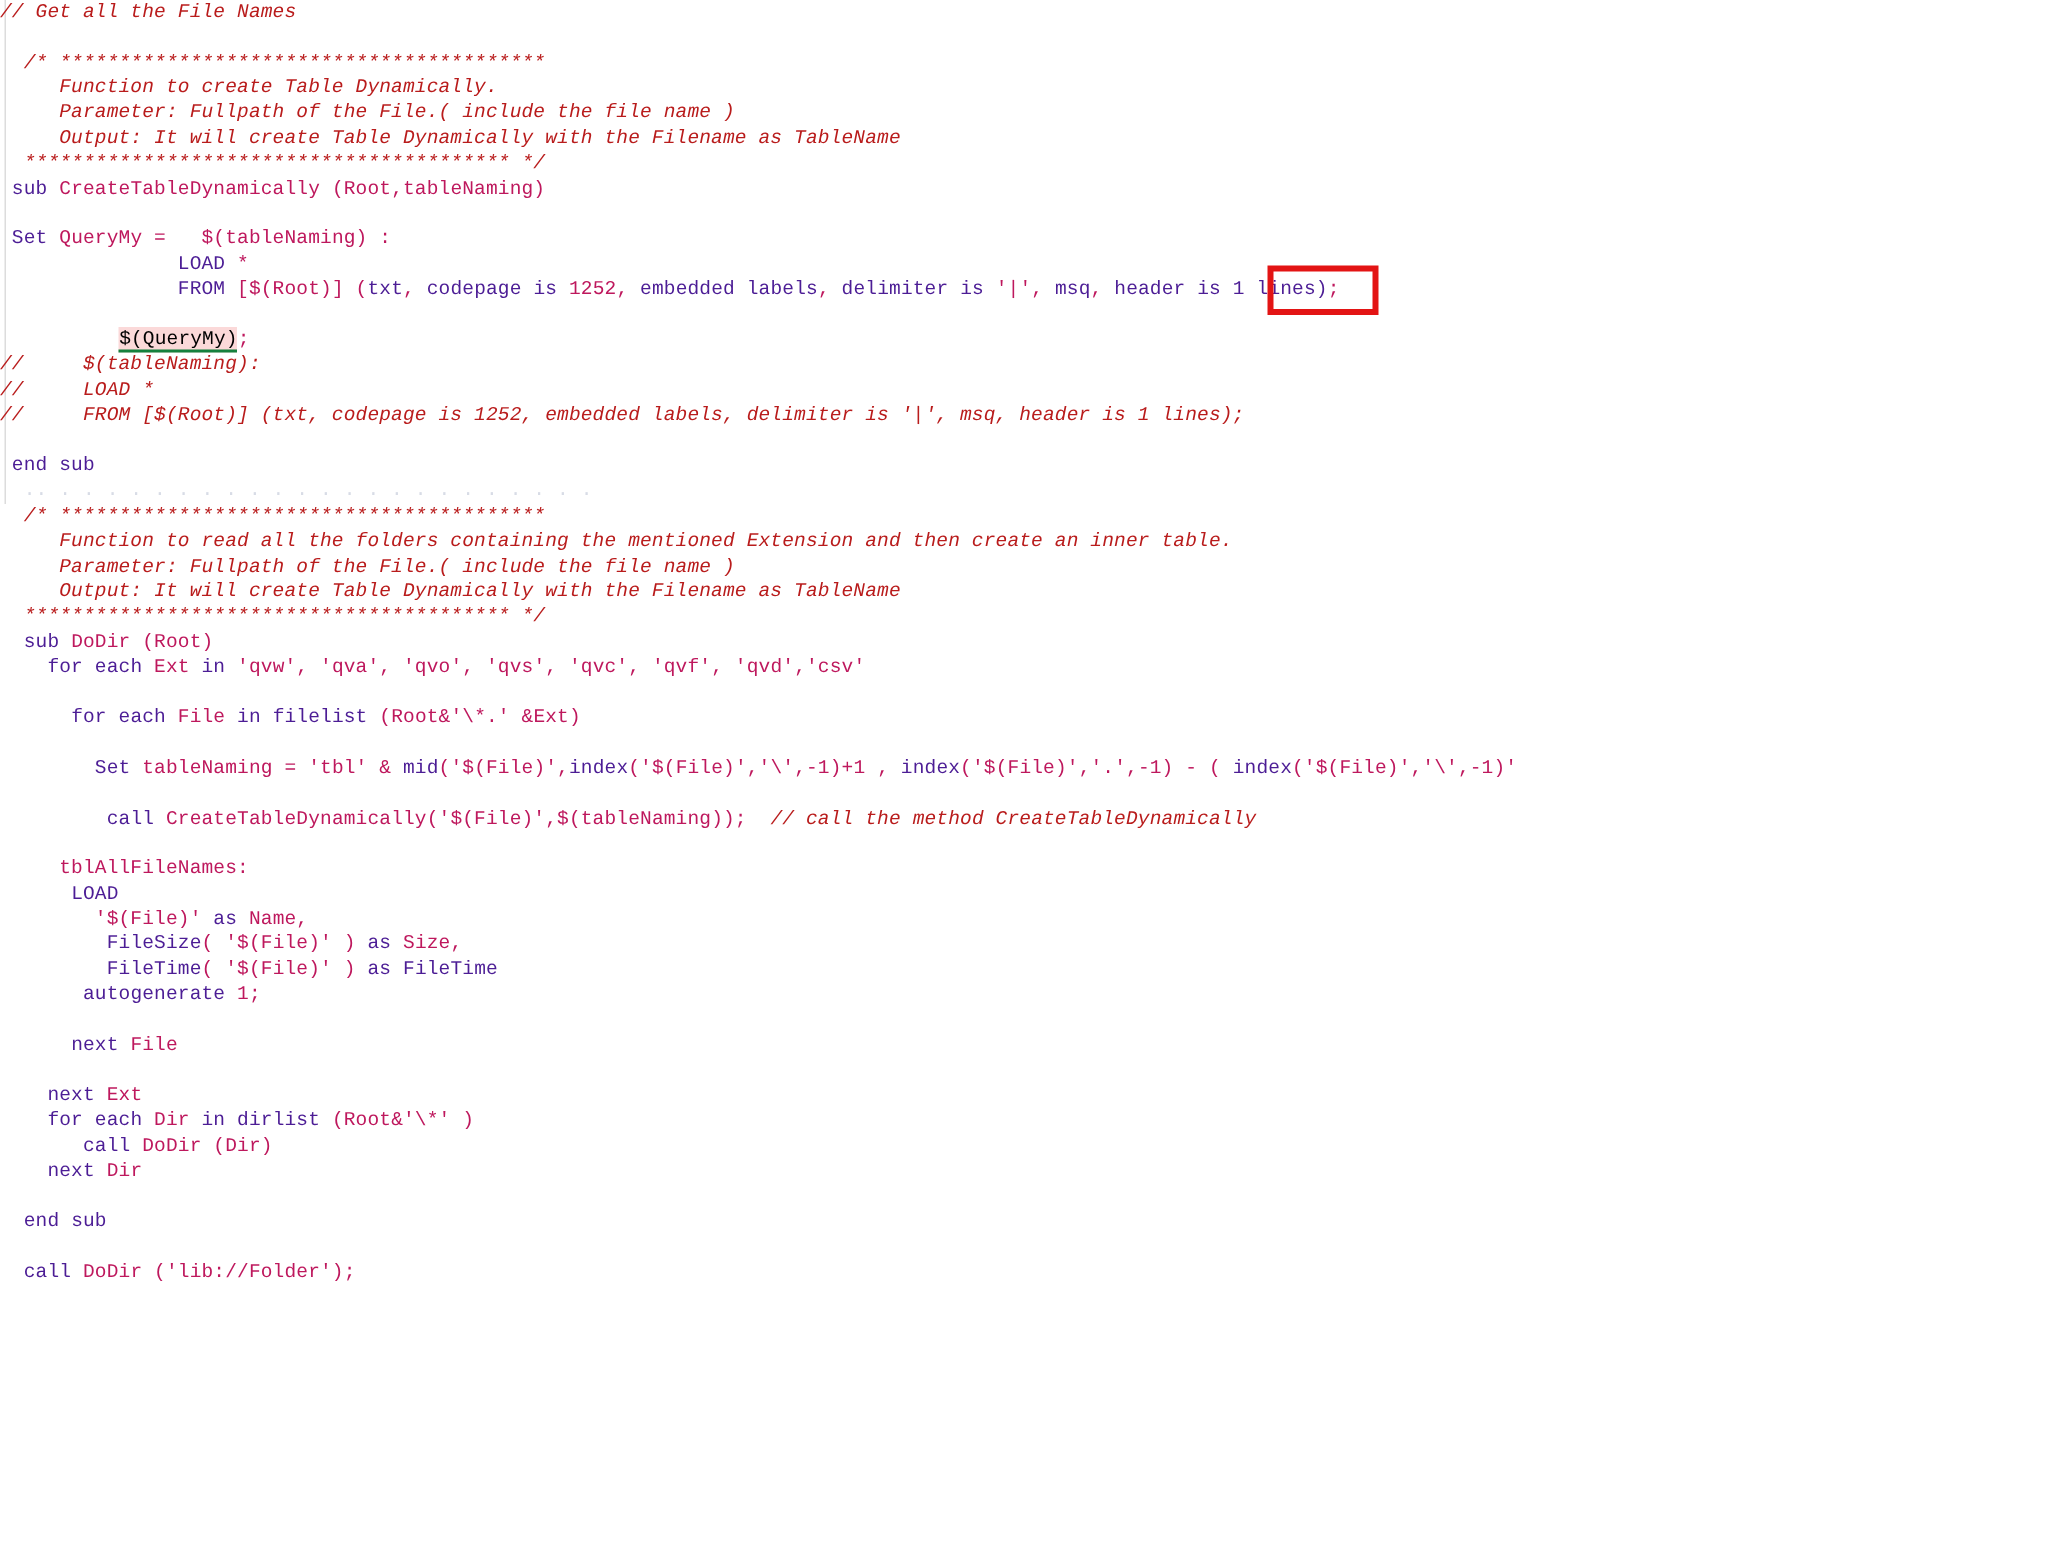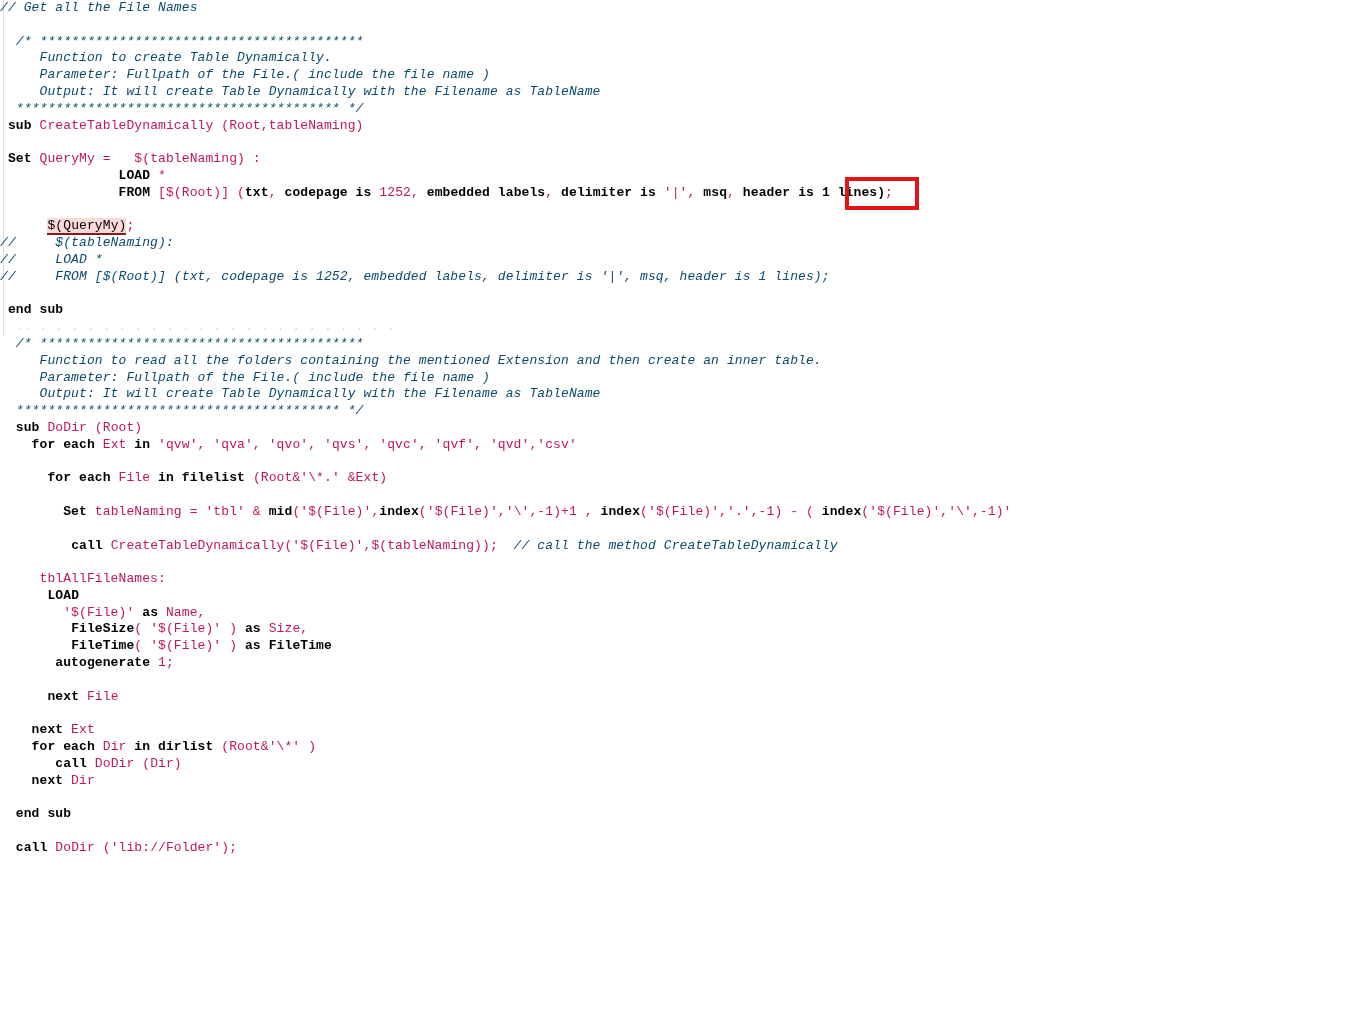--- a/index.html
+++ b/index.html
@@ -45,32 +45,33 @@
     color: #000000;
     letter-spacing: 0.1px;
   }
 
   .line {
     height: 16.8px;
     white-space: pre;
   }
 
   
-  .kw  { color: #000000; font-weight: bold; }            
+  .kw  { color: #4c1d95; }            
   .id  { color: #be185d; }
-  .cmt { color: #0c4a6e; font-style: italic; }
+  .cmt { color: #b91c1c; font-style: italic; }
 
   
   .ghost { color: #d8dce6; }
 
   
   .hl {
     background: #fbd9d9;
-    border-bottom: 2px solid #7f1d1d;
+    border-bottom: 2px solid #15803d;
     padding-bottom: 0px;
+    margin-left: 32px;
   }
 
   
   #annotation-box {
     position: absolute;
     left: 845px;
     top: 177px;
     width: 74px;
     height: 33px;
     border: 4px solid #e31414;

